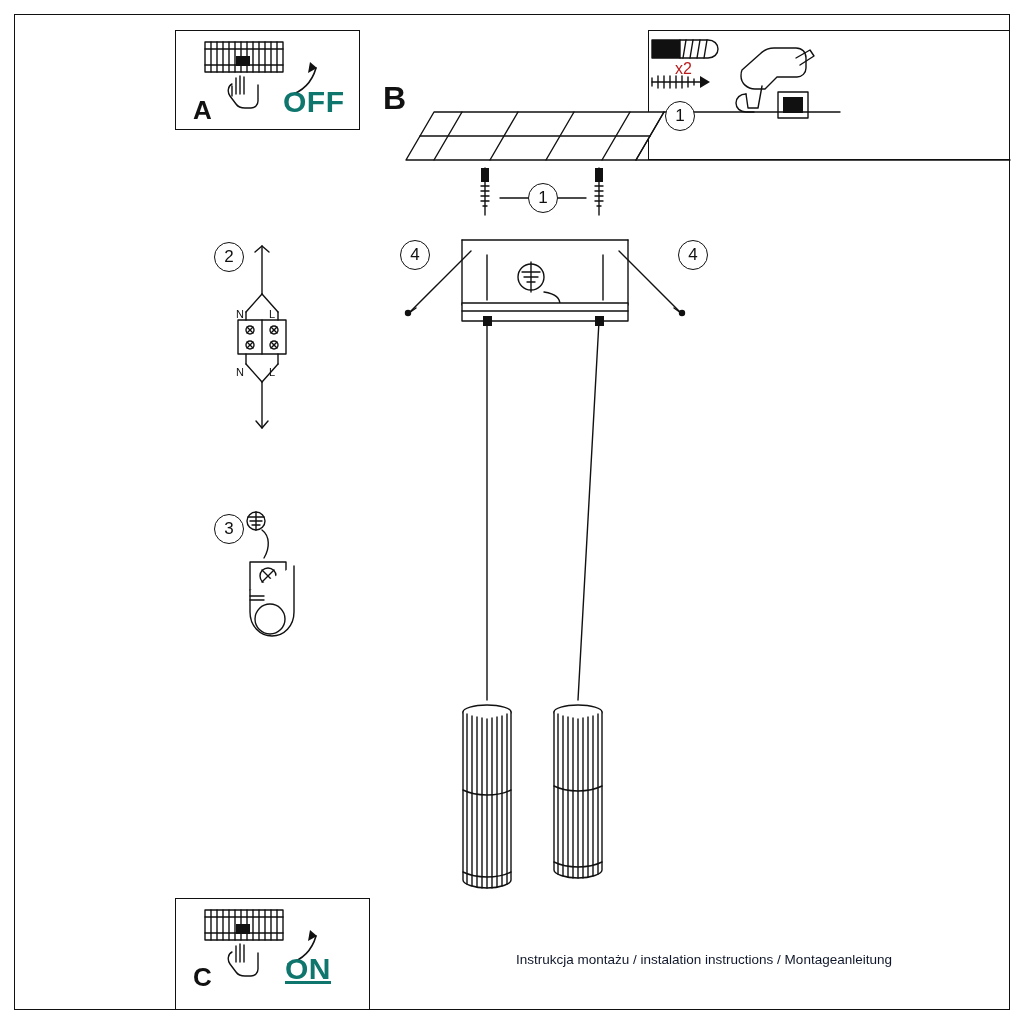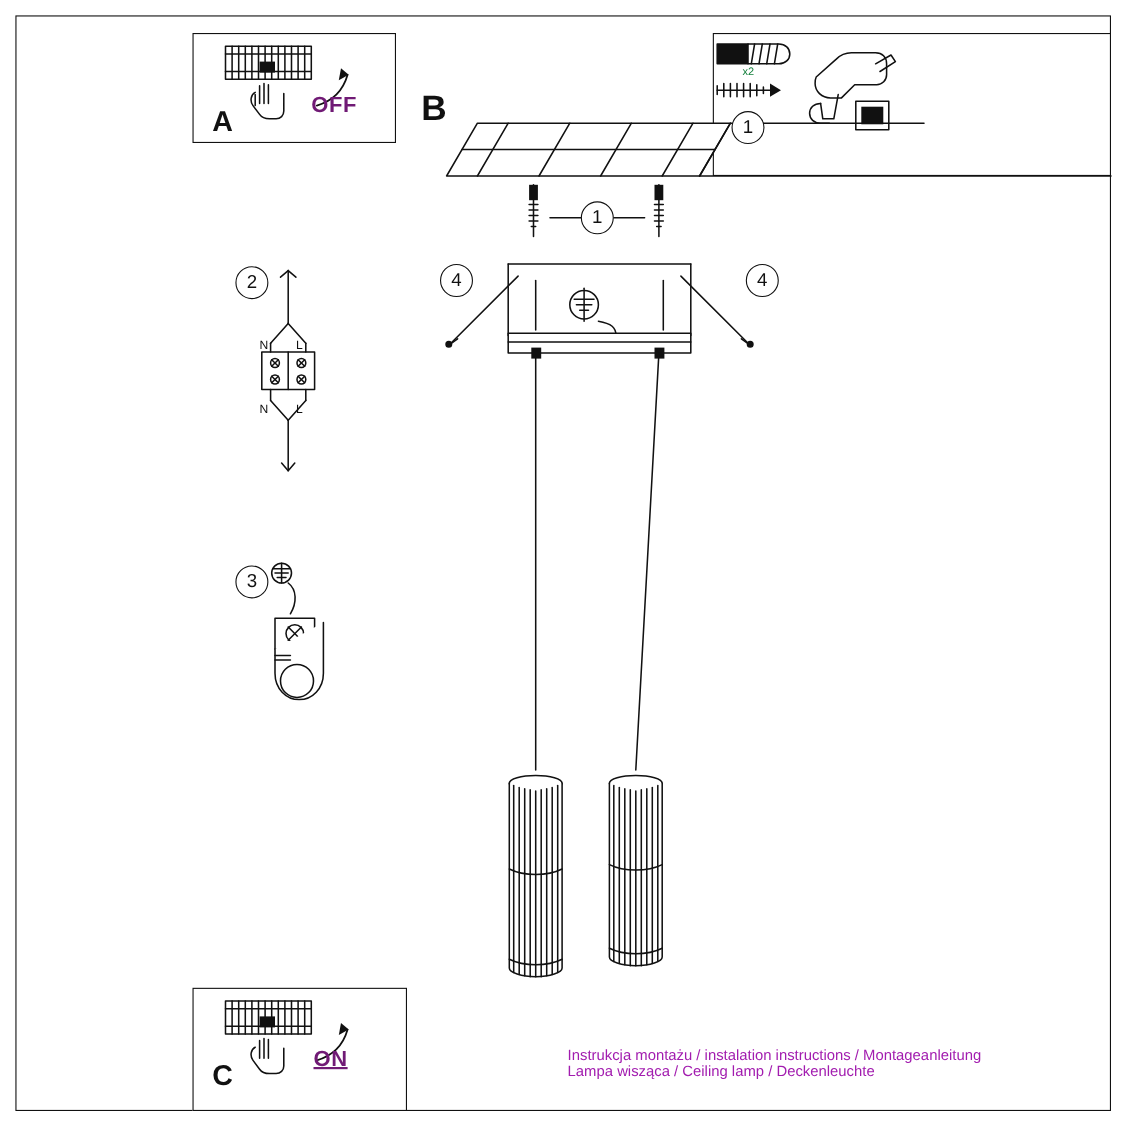--- a/index.html
+++ b/index.html
@@ -34,50 +34,50 @@
   }
   .label-letter {
     position: absolute;
     font-size: 26px;
     font-weight: bold;
     color: #111;
     letter-spacing: 0.5px;
   }
   .label-word {
     position: absolute;
-    font-size: 20px;
+    font-size: 30px;
     font-weight: bold;
-    color: #701a75;
+    color: #0f766e;
     letter-spacing: 0.5px;
   }
   .circle-num {
     position: absolute;
     width: 30px;
     height: 30px;
     border: 1.6px solid #111;
     border-radius: 50%;
     box-sizing: border-box;
     display: flex;
     align-items: center;
     justify-content: center;
     font-size: 17px;
     color: #111;
     background: #fff;
   }
   .footer-text {
     position: absolute;
     font-size: 13.5px;
-    color: #a21caf;
+    color: #0f172a;
     line-height: 19px;
     white-space: nowrap;
   }
   .xtwo {
     position: absolute;
-    font-size: 10px;
-    color: #15803d;
+    font-size: 16px;
+    color: #b91c1c;
   }
   .term-letter {
     position: absolute;
     font-size: 11px;
     color: #111;
   }
   svg { display: block; }
   .svg-layer {
     position: absolute;
     left: 0;
@@ -322,15 +322,14 @@
   <div class="circle-num" style="left:214px; top:514px;">3</div>
   <div class="circle-num" style="left:400px; top:240px;">4</div>
   <div class="circle-num" style="left:678px; top:240px;">4</div>
 
   <div class="term-letter" style="left:236px; top:308px;">N</div>
   <div class="term-letter" style="left:269px; top:308px;">L</div>
   <div class="term-letter" style="left:236px; top:366px;">N</div>
   <div class="term-letter" style="left:269px; top:366px;">L</div>
 
   <div class="footer-text" style="left:516px; top:950px;">Instrukcja montażu / instalation instructions / Montageanleitung</div>
-  <div class="footer-text" style="left:516px; top:964px;">Lampa wisząca / Ceiling lamp / Deckenleuchte</div>
 
 </div>
 
 </body></html>

